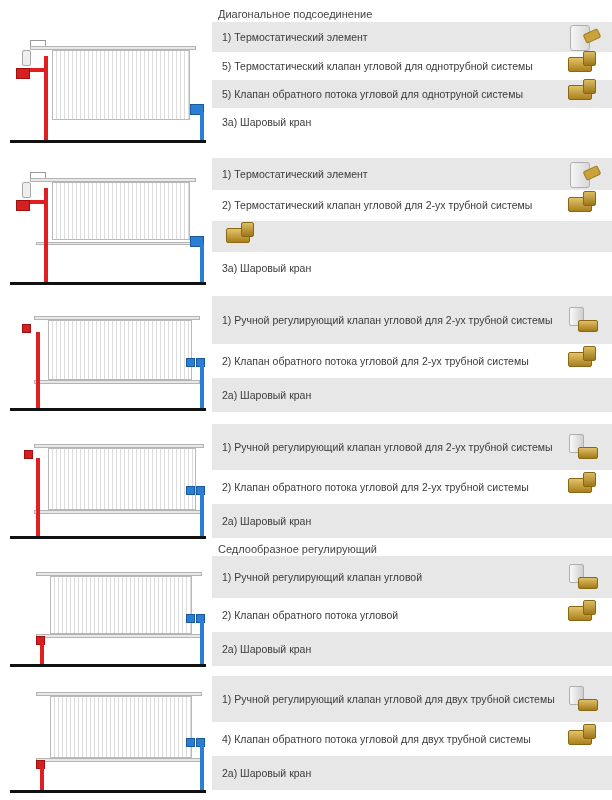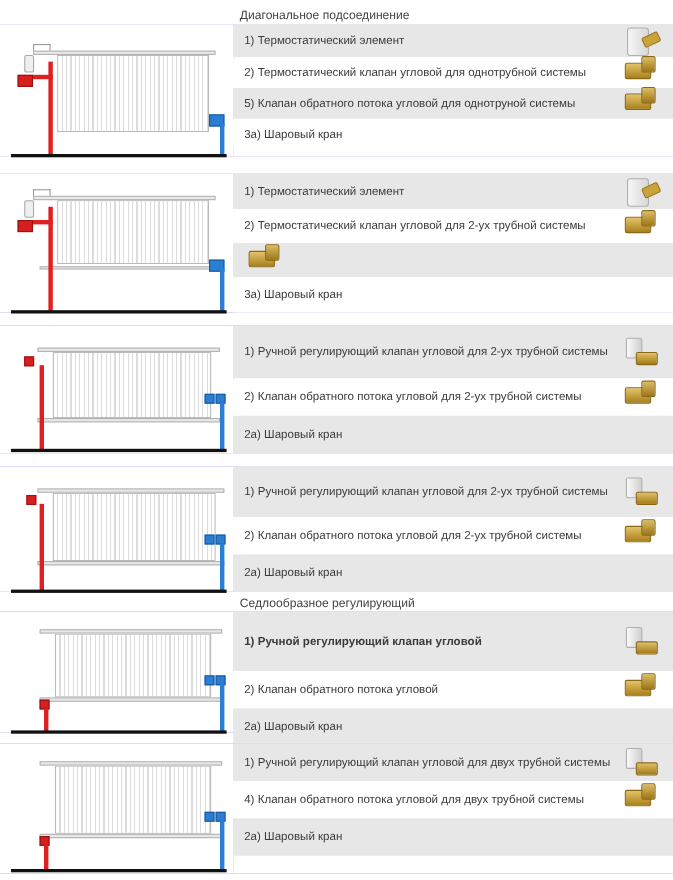--- a/index.html
+++ b/index.html
@@ -238,21 +238,21 @@
       <div class="floor" style="left:10px; top:118px; width:196px;"></div>
     </div>
     <div class="list">
       <div class="row shaded" style="height:30px;">
         <span class="txt">1) Термостатический элемент</span>
         <span class="thumb">
             <span class="th-thermo"></span>
           </span>
       </div>
       <div class="row plain" style="height:28px;">
-        <span class="txt">2) Термостатический клапан угловой для однотрубной системы</span>
+        <span class="txt">5) Термостатический клапан угловой для однотрубной системы</span>
         <span class="thumb">
             <span class="th-brass"></span>
           </span>
       </div>
       <div class="row shaded" style="height:28px;">
         <span class="txt">5) Клапан обратного потока угловой для однотруной системы</span>
         <span class="thumb">
             <span class="th-brass"></span>
           </span>
       </div>
@@ -380,21 +380,21 @@
       </div>
       <div class="rad-top" style="left:36px; top:78px; width:166px; height:4px;"></div>
       <div class="valve-red2" style="left:36px; top:80px;"></div>
       <div class="pipe-red" style="left:40px; top:88px; height:22px;"></div>
       <div class="valve-blue2" style="left:196px; top:58px;"></div>
       <div class="valve-blue2" style="left:186px; top:58px;"></div>
       <div class="pipe-blue" style="left:200px; top:66px; height:44px;"></div>
       <div class="floor" style="left:10px; top:108px; width:196px;"></div>
     </div>
     <div class="list">
-      <div class="row shaded" style="height:54px;font-weight:bold;">
+      <div class="row shaded" style="height:42px;">
         <span class="txt">1) Ручной регулирующий клапан угловой</span>
         <span class="thumb">
             <span class="th-valve"></span>
           </span>
       </div>
       <div class="row plain" style="height:34px;">
         <span class="txt">2) Клапан обратного потока угловой</span>
         <span class="thumb">
             <span class="th-brass"></span>
           </span>
@@ -414,21 +414,21 @@
       </div>
       <div class="rad-top" style="left:36px; top:82px; width:166px; height:4px;"></div>
       <div class="valve-red2" style="left:36px; top:84px;"></div>
       <div class="pipe-red" style="left:40px; top:92px; height:24px;"></div>
       <div class="valve-blue2" style="left:196px; top:62px;"></div>
       <div class="valve-blue2" style="left:186px; top:62px;"></div>
       <div class="pipe-blue" style="left:200px; top:70px; height:46px;"></div>
       <div class="floor" style="left:10px; top:114px; width:196px;"></div>
     </div>
     <div class="list">
-      <div class="row shaded" style="height:34px;">
+      <div class="row shaded" style="height:46px;">
         <span class="txt">1) Ручной регулирующий клапан угловой для двух трубной системы</span>
         <span class="thumb">
             <span class="th-valve"></span>
           </span>
       </div>
       <div class="row plain" style="height:34px;">
         <span class="txt">4) Клапан обратного потока угловой для двух трубной системы</span>
         <span class="thumb">
             <span class="th-brass"></span>
           </span>

